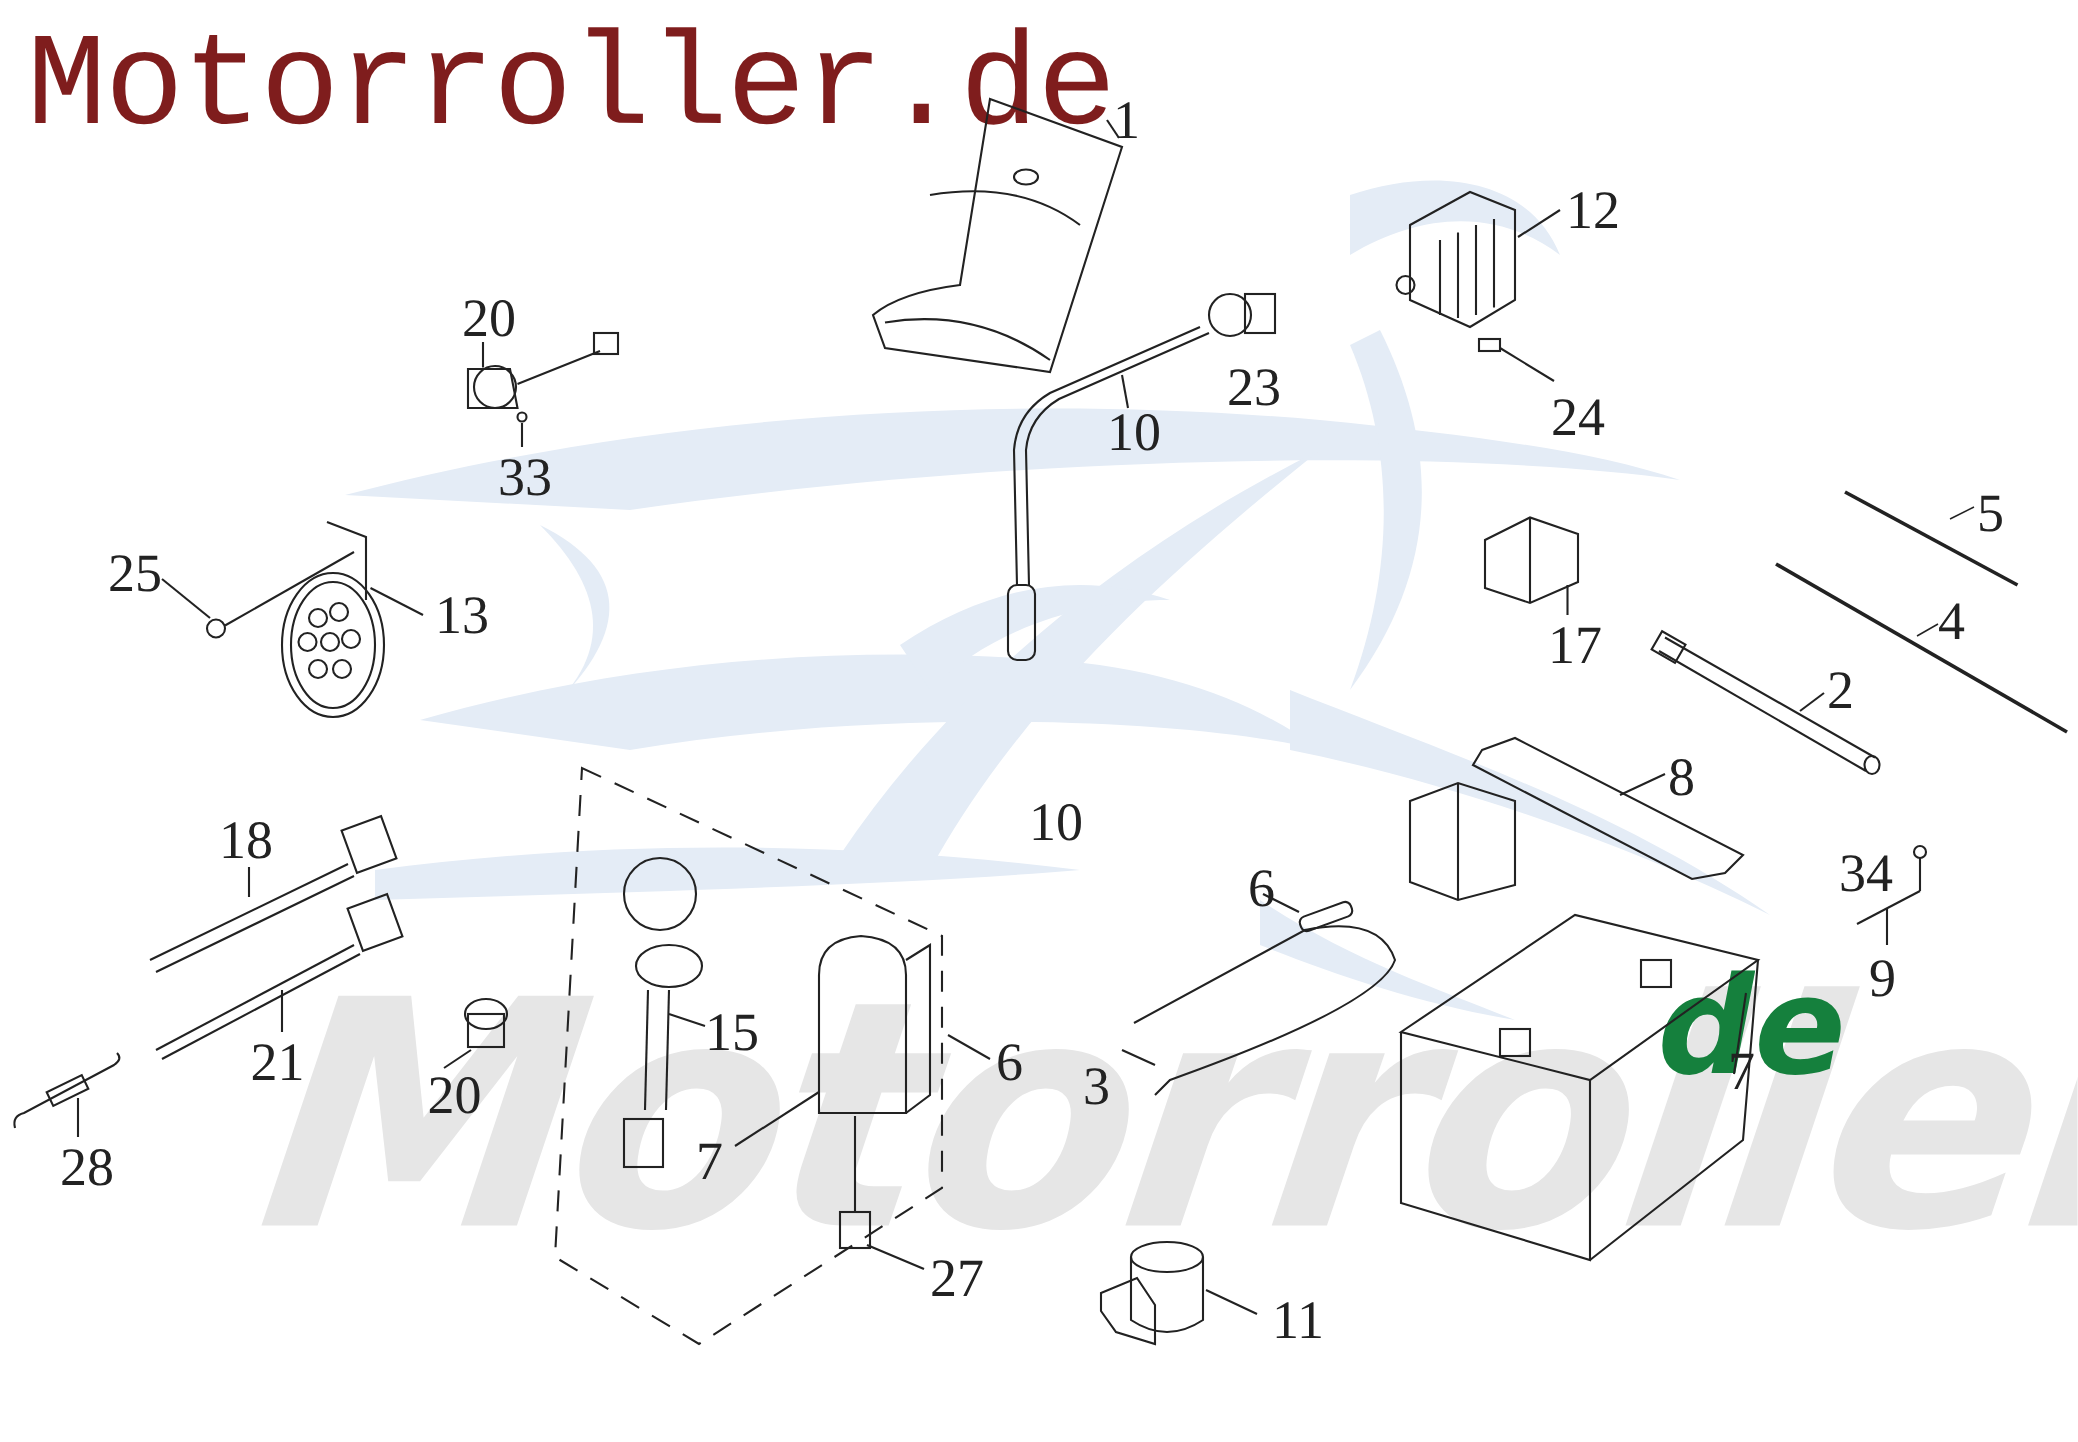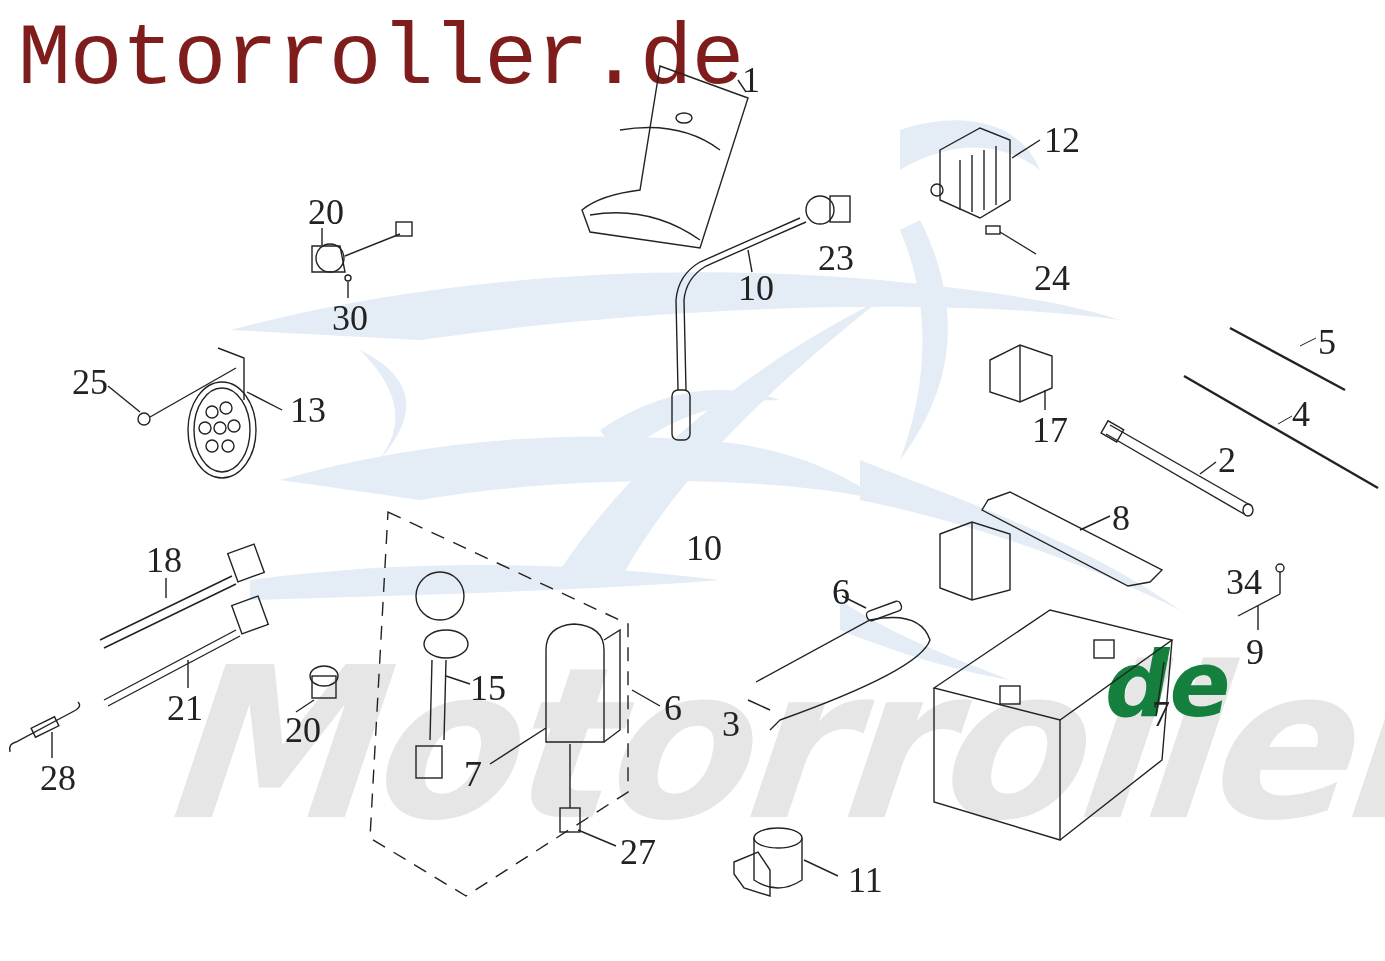--- a/index.html
+++ b/index.html
@@ -218,20 +218,20 @@
   <span class="lbl" style="left:1044px;top:122px">12</span>
   <span class="lbl" style="left:290px;top:392px">13</span>
   <span class="lbl" style="left:664px;top:690px">6</span>
   <span class="lbl" style="left:470px;top:670px">15</span>
   <span class="lbl" style="left:464px;top:756px">7</span>
   <span class="lbl" style="left:1032px;top:412px">17</span>
   <span class="lbl" style="left:308px;top:194px">20</span>
   <span class="lbl" style="left:146px;top:542px">18</span>
   <span class="lbl" style="left:285px;top:712px">20</span>
   <span class="lbl" style="left:167px;top:690px">21</span>
-  <span class="lbl" style="left:332px;top:300px">30</span>
+  <span class="lbl" style="left:332px;top:300px">33</span>
   <span class="lbl" style="left:818px;top:240px">23</span>
   <span class="lbl" style="left:1034px;top:260px">24</span>
   <span class="lbl" style="left:72px;top:364px">25</span>
   <span class="lbl" style="left:1226px;top:564px">34</span>
   <span class="lbl" style="left:620px;top:834px">27</span>
   <span class="lbl" style="left:40px;top:760px">28</span>
 </div>
 
 </body></html>

